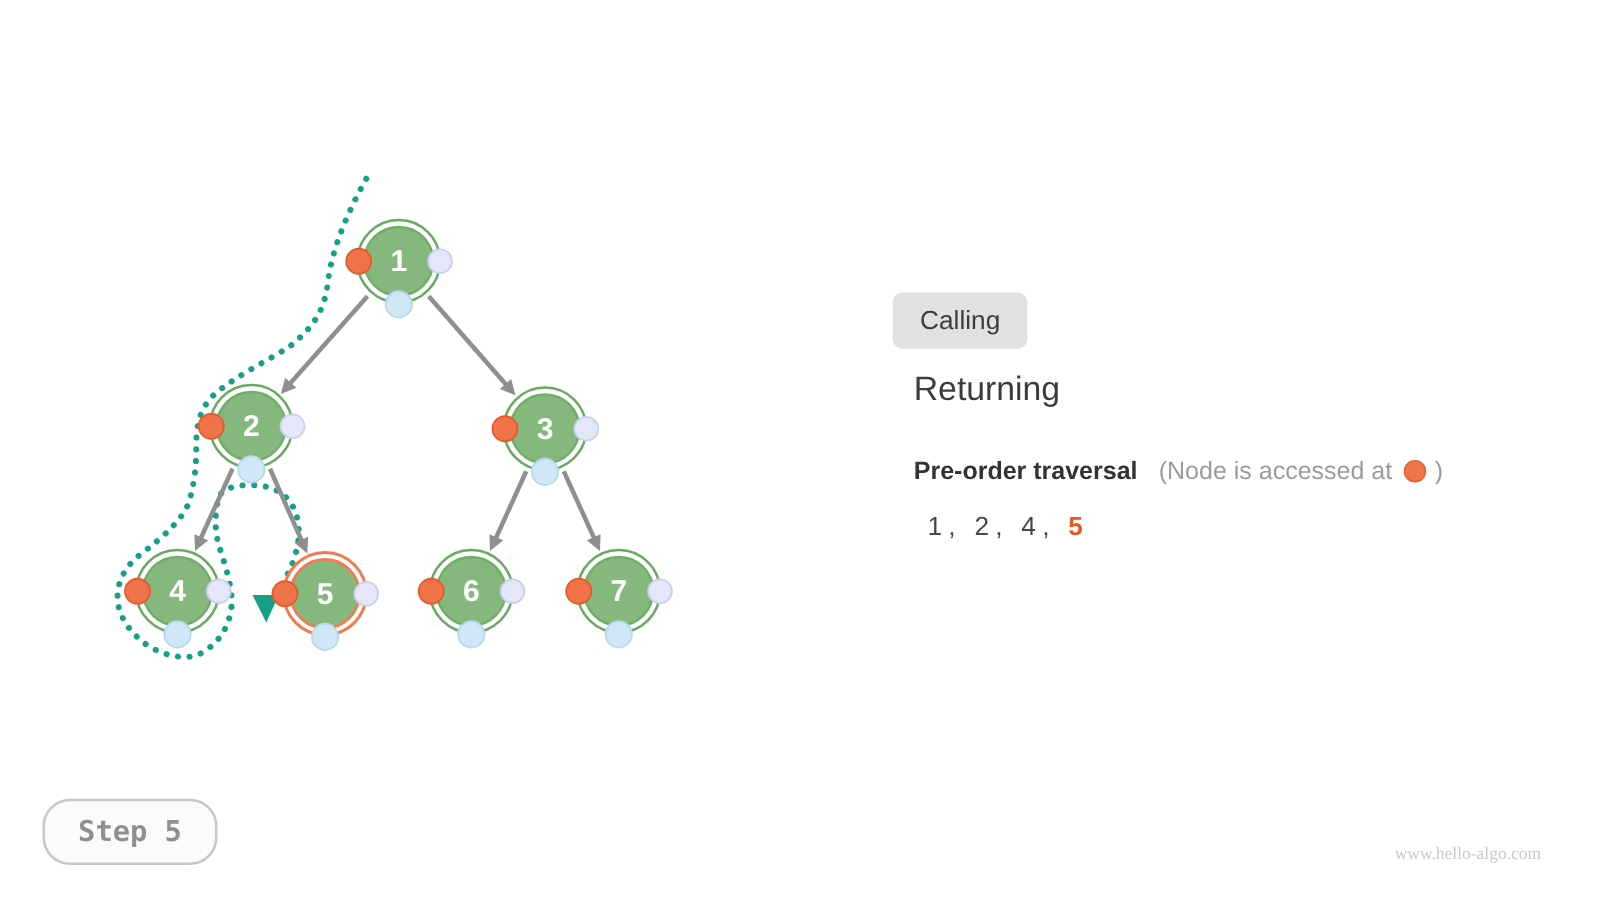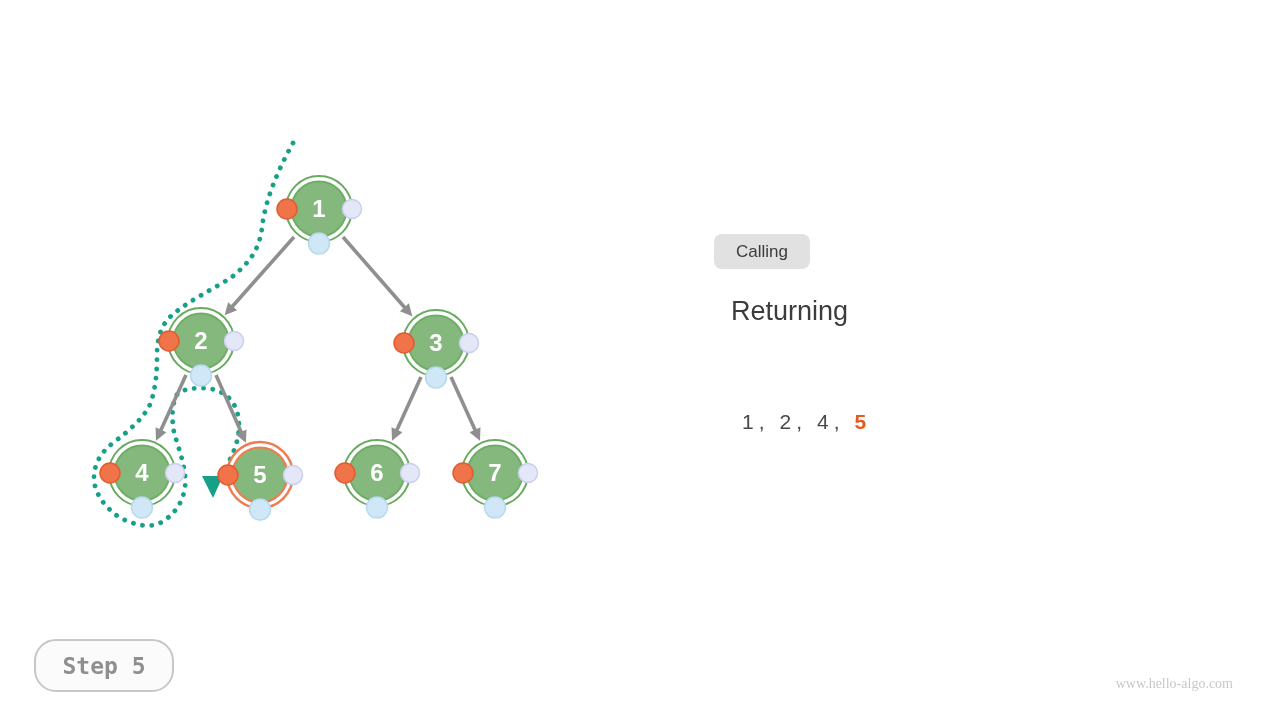--- a/index.html
+++ b/index.html
@@ -45,24 +45,24 @@
   .node-ring.current{stroke:var(--current-ring-orange);stroke-width:2.4;}
   .node-body.current{stroke:var(--current-ring-orange);stroke-width:2.2;}
   .node-label{fill:#ffffff;font-family:"Liberation Sans",sans-serif;font-size:24px;font-weight:bold;text-anchor:middle;}
   .dot-visit{fill:var(--accent-orange);stroke:var(--accent-orange-dark);stroke-width:1.5;}
   .dot-right{fill:var(--right-dot-fill);stroke:var(--right-dot-stroke);stroke-width:1.5;}
   .dot-bottom{fill:var(--bottom-dot-fill);stroke:var(--bottom-dot-stroke);stroke-width:1.5;}
 
   
   .calling-chip{
     position:absolute;left:714px;top:234px;
-    height:35px;padding:0 22px;border-radius:8px;
+    height:45px;padding:0 22px;border-radius:8px;
     background:var(--calling-chip-bg);
     display:inline-flex;align-items:center;
-    font-size:17px;color:var(--text-dark);
+    font-size:21px;color:var(--text-dark);
   }
   .returning-label{
     position:absolute;left:731px;top:296px;
     font-size:27px;color:var(--text-dark);
   }
   .traversal-title-row{
     position:absolute;left:731px;top:366px;
     display:flex;align-items:center;
   }
   .traversal-title{font-size:20px;font-weight:bold;color:#333333;}
@@ -200,20 +200,24 @@
     </g>
   </svg>
 
   
   <div class="calling-chip">
     <span>Calling</span>
   </div>
   <div class="returning-label">Returning</div>
 
   
+  <div class="traversal-title-row">
+    <span class="traversal-title">Pre-order traversal</span>
+    <span class="traversal-note"><span>(Node is accessed at</span><span class="note-dot"></span><span class="traversal-note-suffix">)</span></span>
+  </div>
 
   
   <div class="sequence-row">
       <span class="seq-num">1</span>
       <span class="seq-comma">,</span>
       <span class="seq-num">2</span>
       <span class="seq-comma">,</span>
       <span class="seq-num">4</span>
       <span class="seq-comma">,</span>
       <span class="seq-num current">5</span>

